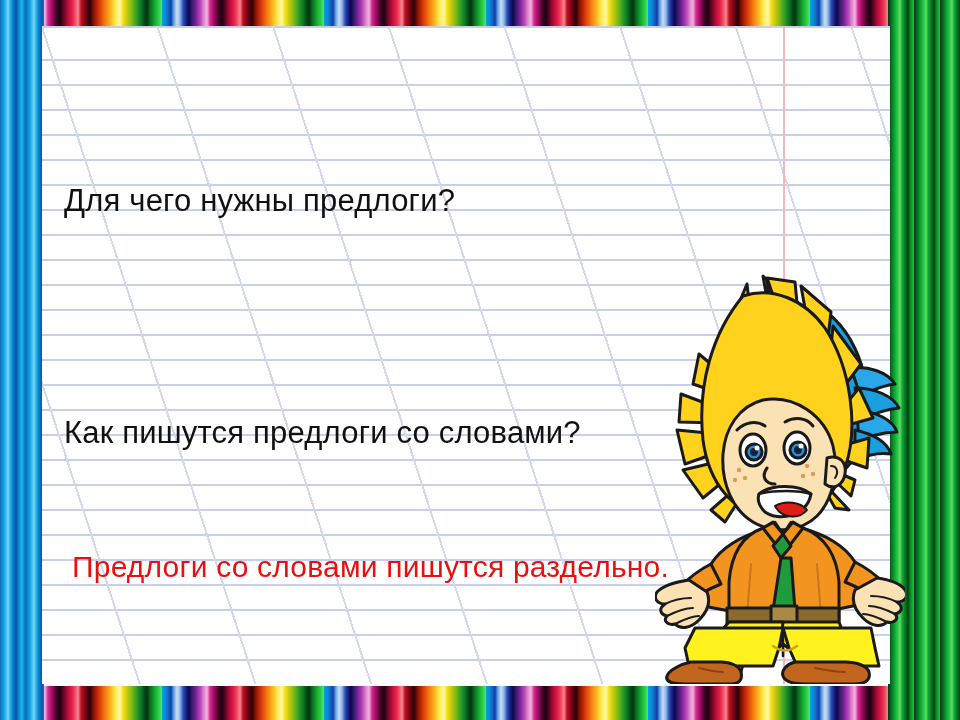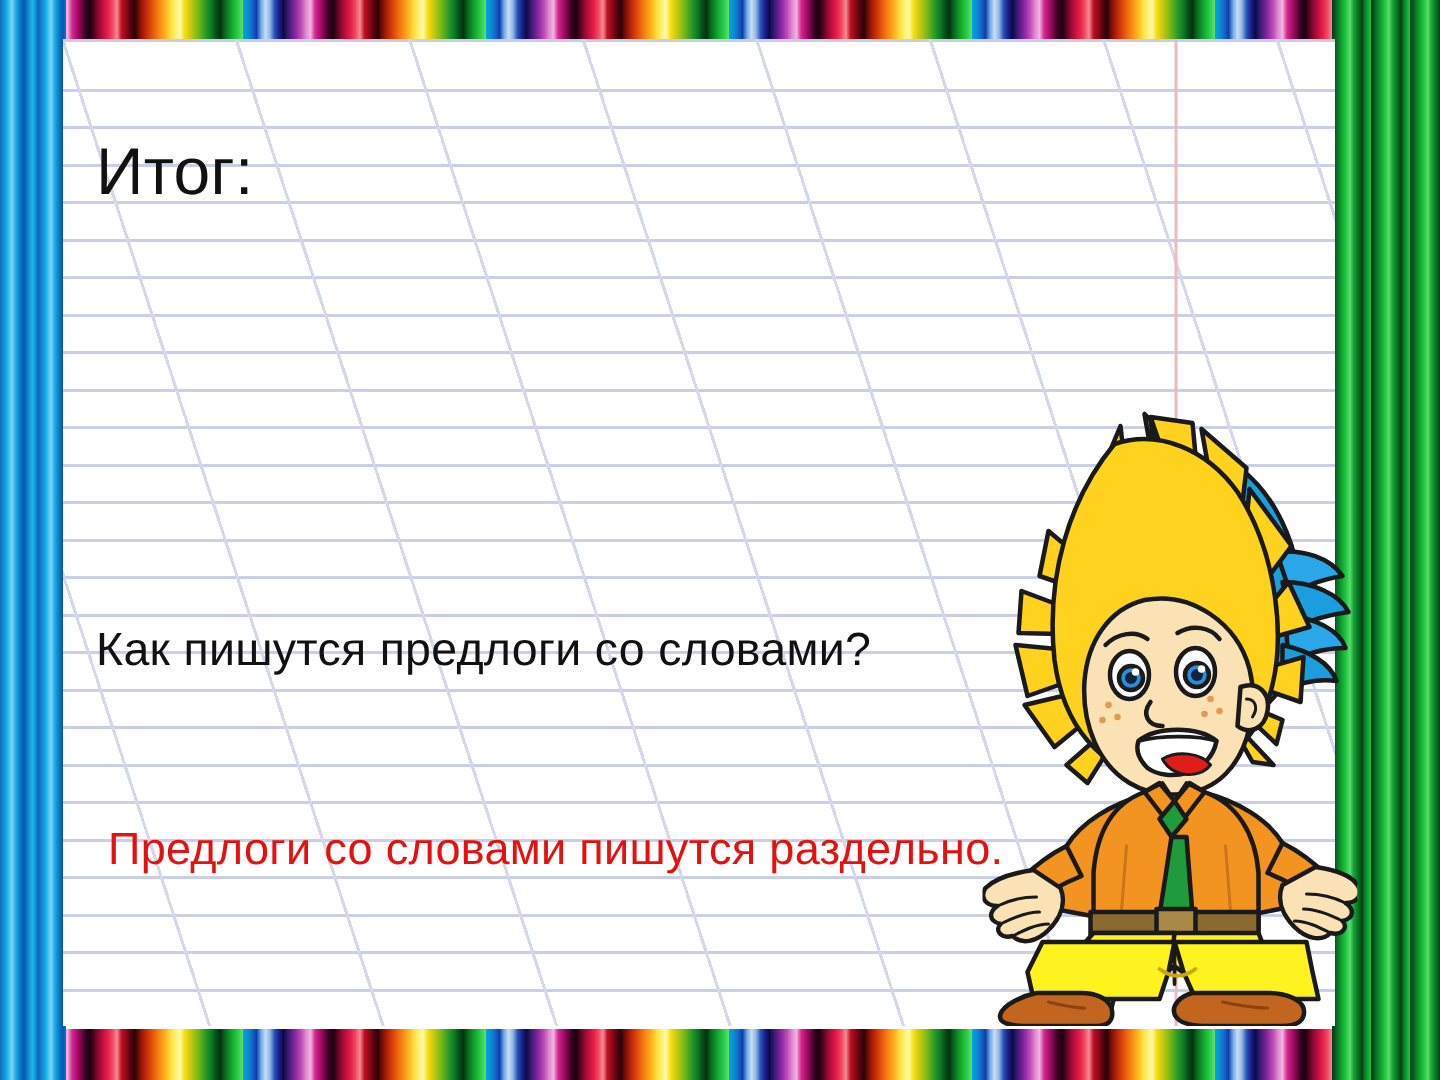--- a/index.html
+++ b/index.html
@@ -328,18 +328,18 @@
           <path d="M140 390 C132 392 126 398 128 404 C130 410 138 412 150 412
                    L200 412 C210 412 216 408 214 400 C212 394 202 390 190 390 Z" fill="#c1651f"></path>
           <path d="M44 396 C52 398 60 400 68 400" fill="none" stroke="#8a4414" stroke-width="2"></path>
           <path d="M160 396 C170 398 180 400 190 400" fill="none" stroke="#8a4414" stroke-width="2"></path>
         </g>
       </g>
     </svg>
   </div>
 
   <div class="text-layer">
-    <div class="txt title">Итог:</div>
+    <div class="txt q1">Для чего нужны предлоги?</div>
     <div class="txt a2">Предлоги со словами пишутся раздельно.</div>
     <div class="txt q2">Как пишутся предлоги со словами?</div>
   </div>
 
 </div>
 
 </body></html>

